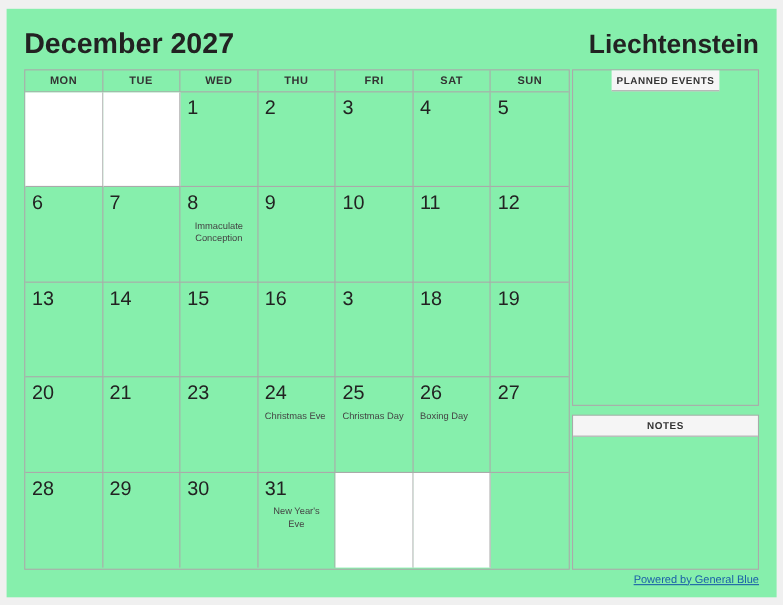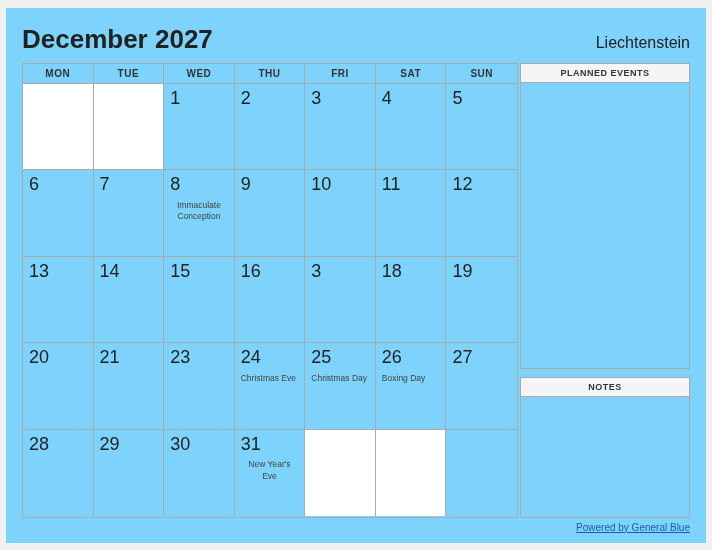--- a/index.html
+++ b/index.html
@@ -8,39 +8,39 @@
       height: 550px;
       background: #f0f0f0;
       font-family: Arial, sans-serif;
       display: flex;
       align-items: center;
       justify-content: center;
     }
     .page {
       width: 700px;
       height: 535px;
-      background: #7dd3fc;
+      background: #86efac;
       padding: 16px 16px 10px 16px;
       display: flex;
       flex-direction: column;
     }
     .header {
       display: flex;
       justify-content: space-between;
       align-items: baseline;
       margin-bottom: 8px;
     }
     .month-title {
       font-size: 26px;
       font-weight: bold;
       color: #222;
     }
     .country-title {
-      font-size: 16px;
-      font-weight: normal;
+      font-size: 24px;
+      font-weight: bold;
       color: #222;
     }
     .main-content {
       display: flex;
       flex: 1;
       gap: 2px;
     }
     .calendar-section {
       flex: 1;
       display: flex;
@@ -111,21 +111,21 @@
       padding: 4px;
       background: #f5f5f5;
       border-bottom: 1px solid #aaa;
       color: #333;
       letter-spacing: 0.5px;
     }
     .sidebar-box-content {
       flex: 1;
       min-height: 160px;
     }
-    .planned-events-box { flex: 1; }
+    .planned-events-box { flex: 1; align-items: center; }
     .notes-box { }
     .footer {
       text-align: right;
       font-size: 10px;
       margin-top: 4px;
     }
     .footer a {
       color: #1a5fa8;
       text-decoration: underline;
     }

